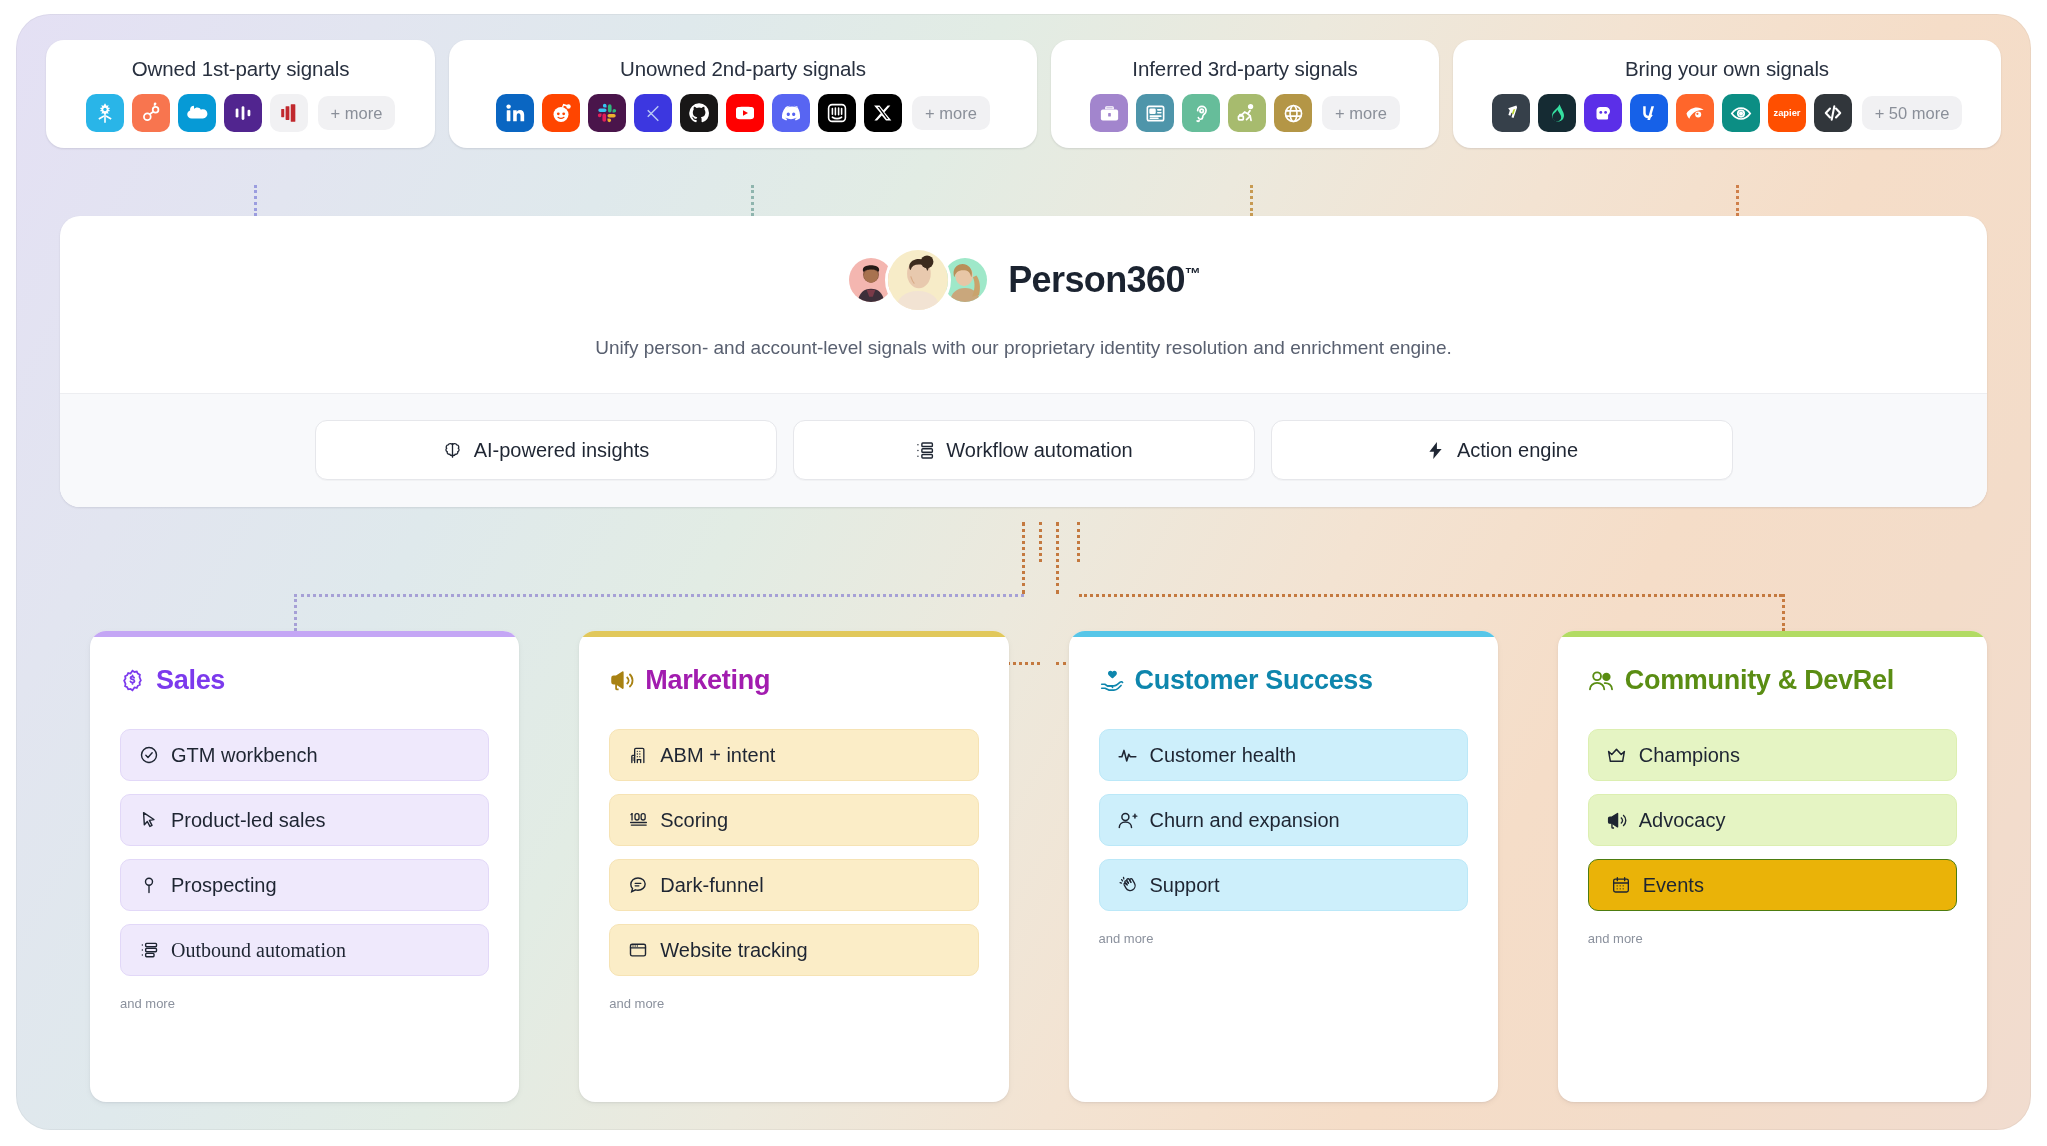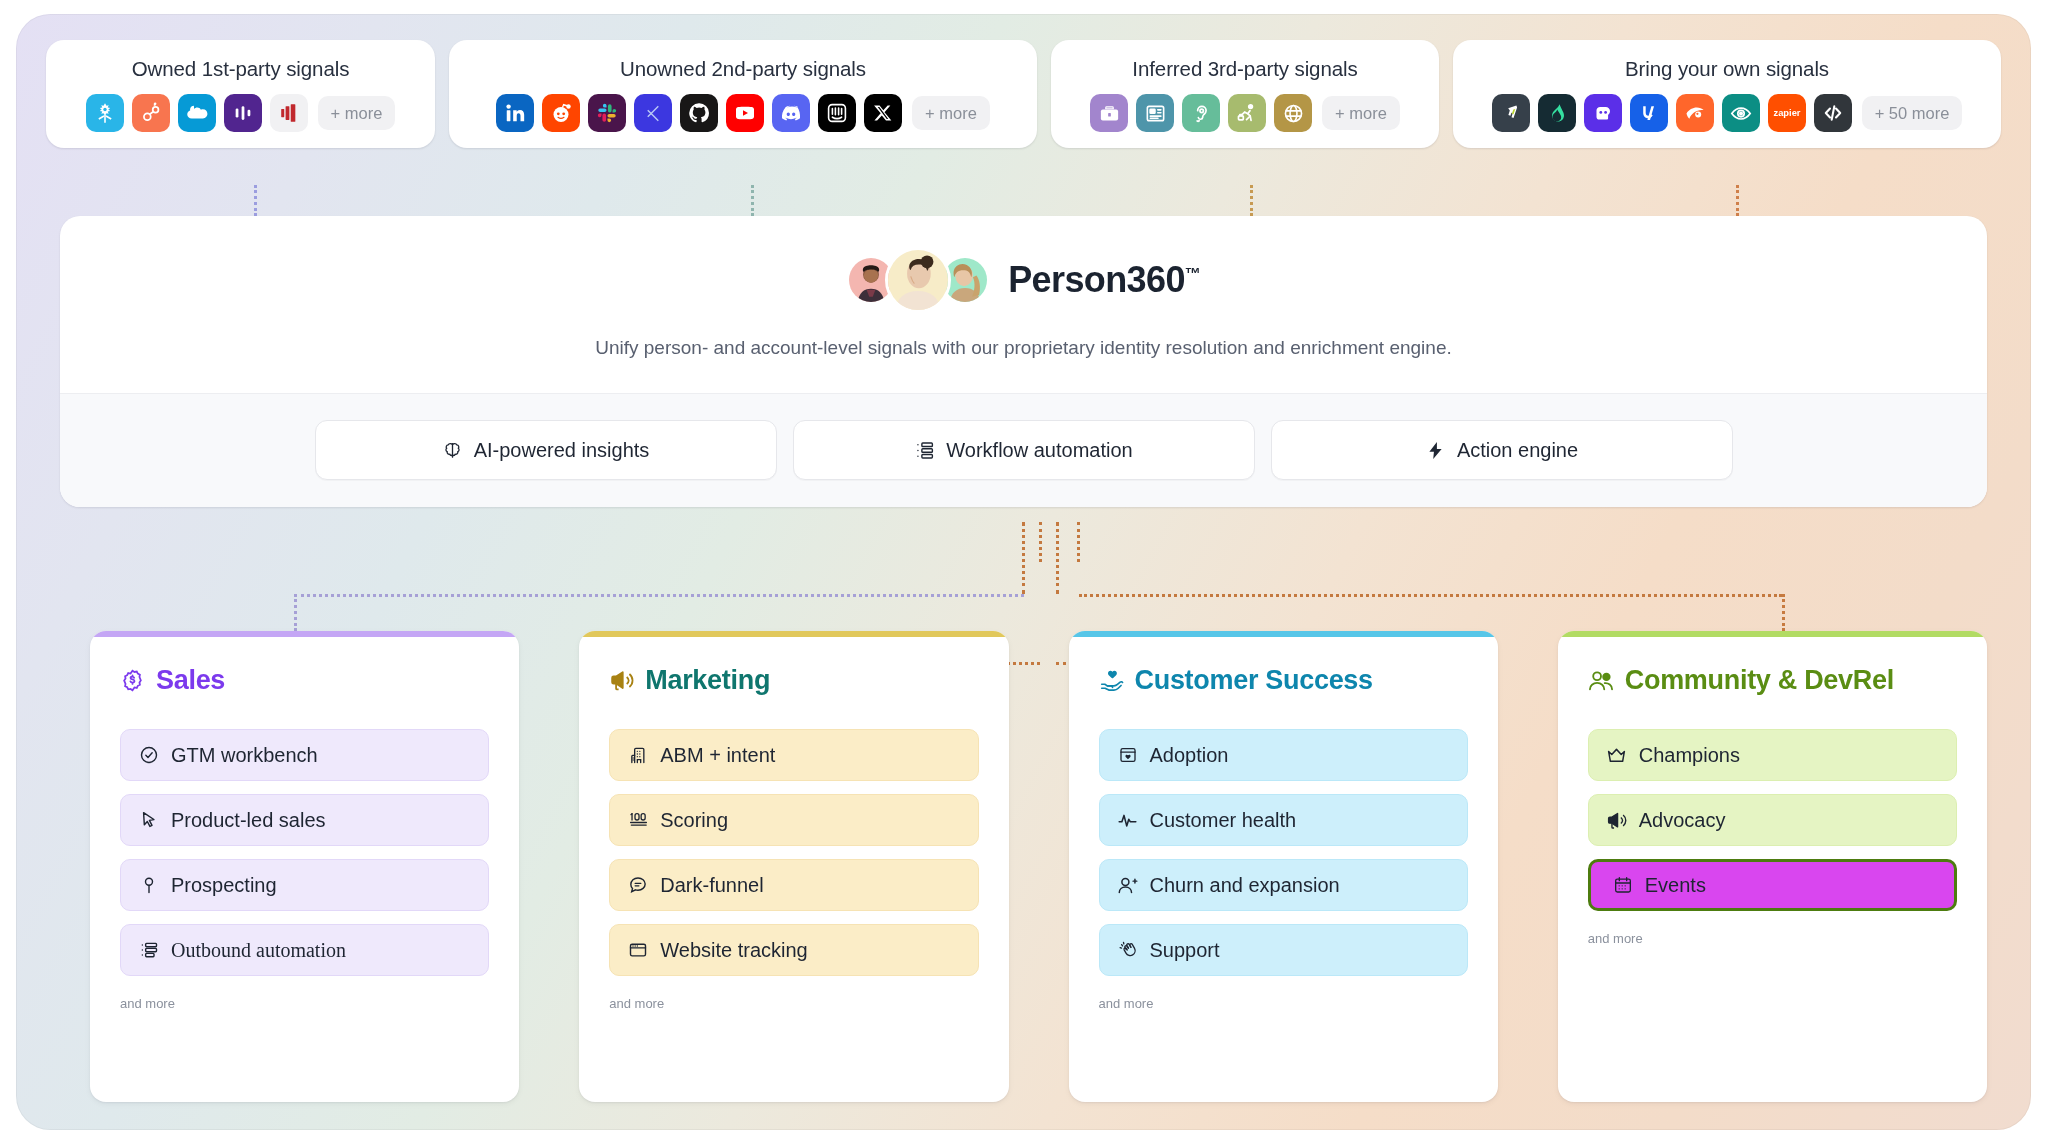--- a/index.html
+++ b/index.html
@@ -571,21 +571,21 @@
               </span>
             <span>Outbound automation</span>
           </div>
           <div class="and-more">and more</div>
         </div>
       </div>
 
       <div class="team">
         <div class="team-bar" style="background:#e1c85b"></div>
         <div class="team-inner">
-          <div class="team-head" style="color:#0f766e">
+          <div class="team-head" style="color:#a21caf">
             <span>
               <svg width="25" height="25" viewBox="0 0 24 24" fill="none" stroke="#a88213" stroke-width="1.7" stroke-linejoin="round">
                   <path d="M3 9.4v4.2c0 .8.6 1.4 1.4 1.4h2.4l6.4 4.2V4L6.8 8.1H4.4C3.6 8.1 3 8.7 3 9.4z" fill="#a88213"></path>
                   <path d="M6.8 15v4.6c0 .6.5 1 1 1h1.4"></path>
                   <path d="M17 8.6c1.2 1 1.9 2.2 1.9 3.4s-.7 2.4-1.9 3.4"></path>
                   <path d="M19.6 5.8c1.9 1.6 3 3.8 3 6.2s-1.1 4.6-3 6.2"></path>
                 </svg>
             </span>
             <span>Marketing</span>
           </div>
@@ -644,30 +644,20 @@
                   <path d="M12.2 9.6l-2.6-2.4C8.3 6 8.3 4.2 9.5 3.2c1.1-1 2.6-.6 3.4.5.8-1.1 2.3-1.5 3.4-.5 1.2 1 1.2 2.8-.1 4l-2.6 2.4a1 1 0 01-1.4 0z" fill="#0e86ad" stroke="none"></path>
                   <path d="M2.6 15.6h3l2.4 1.6h3.4c.9 0 1.6.6 1.6 1.4"></path>
                   <path d="M8 17.2l6.4-.1c1.2 0 2.4-.5 3.3-1.3l2.6-2.2c.7-.6 1.8-.5 2.3.3"></path>
                   <path d="M2.6 19.4h3.2l3.6 1.8h5c1.4 0 2.8-.5 3.8-1.5l3-2.9"></path>
                 </svg>
             </span>
             <span>Customer Success</span>
           </div>
           <div class="item" style="background:#cdeffb;border:1px solid #bbe8f8;">
             <span class="ic">
-                <svg width="20" height="20" viewBox="0 0 24 24" fill="none" stroke="#1e2532" stroke-width="1.6" stroke-linecap="round" stroke-linejoin="round">
-                  <rect x="3.6" y="4.4" width="16.8" height="15.2" rx="2"></rect>
-                  <path d="M3.6 8.6h16.8"></path>
-                  <path d="M12 17.2l-2.5-2.4c-.8-.8-.8-2 0-2.7.7-.7 1.8-.5 2.5.3.7-.8 1.8-1 2.5-.3.8.7.8 1.9 0 2.7z" fill="#1e2532" stroke="none"></path>
-                </svg>
-              </span>
-            <span>Adoption</span>
-          </div>
-          <div class="item" style="background:#cdeffb;border:1px solid #bbe8f8;">
-            <span class="ic">
                 <svg width="21" height="21" viewBox="0 0 24 24" fill="none" stroke="#1e2532" stroke-width="1.8" stroke-linecap="round" stroke-linejoin="round">
                   <path d="M2.5 13.4h3.1L8 6.2l3.1 12 2.4-7.6 1.6 2.8h6.4"></path>
                 </svg>
               </span>
             <span>Customer health</span>
           </div>
           <div class="item" style="background:#cdeffb;border:1px solid #bbe8f8;">
             <span class="ic">
                 <svg width="21" height="21" viewBox="0 0 24 24" fill="none" stroke="#1e2532" stroke-width="1.7" stroke-linecap="round">
                   <circle cx="9.6" cy="8" r="4"></circle>
@@ -718,21 +708,21 @@
             <span class="ic">
                 <svg width="21" height="21" viewBox="0 0 24 24" fill="none" stroke="#1e2532" stroke-width="1.6" stroke-linejoin="round">
                   <path d="M3 9.4v4.2c0 .8.6 1.4 1.4 1.4h2.4l6.4 4.2V4L6.8 8.1H4.4C3.6 8.1 3 8.7 3 9.4z" fill="#1e2532"></path>
                   <path d="M6.8 15v4.6c0 .6.5 1 1 1h1.4"></path>
                   <path d="M17 8.6c1.2 1 1.9 2.2 1.9 3.4s-.7 2.4-1.9 3.4"></path>
                   <path d="M19.6 5.8c1.9 1.6 3 3.8 3 6.2s-1.1 4.6-3 6.2"></path>
                 </svg>
               </span>
             <span>Advocacy</span>
           </div>
-          <div class="item" style="background:#d946ef;border:3px solid #4d7c0f;padding-left:21px;">
+          <div class="item" style="background:#eab308;border:1px solid #4d7c0f;padding-left:21px;">
             <span class="ic">
                 <svg width="20" height="20" viewBox="0 0 24 24" fill="none" stroke="#1e2532" stroke-width="1.6" stroke-linecap="round">
                   <rect x="3.2" y="5" width="17.6" height="15.4" rx="2"></rect>
                   <path d="M3.2 9.6h17.6M7.6 3.2v3.6M16.4 3.2v3.6"></path>
                   <path d="M7.4 13h.01M11 13h.01M14.6 13h.01M7.4 16.6h.01M11 16.6h.01M14.6 16.6h.01"></path>
                 </svg>
               </span>
             <span>Events</span>
           </div>
           <div class="and-more">and more</div>

